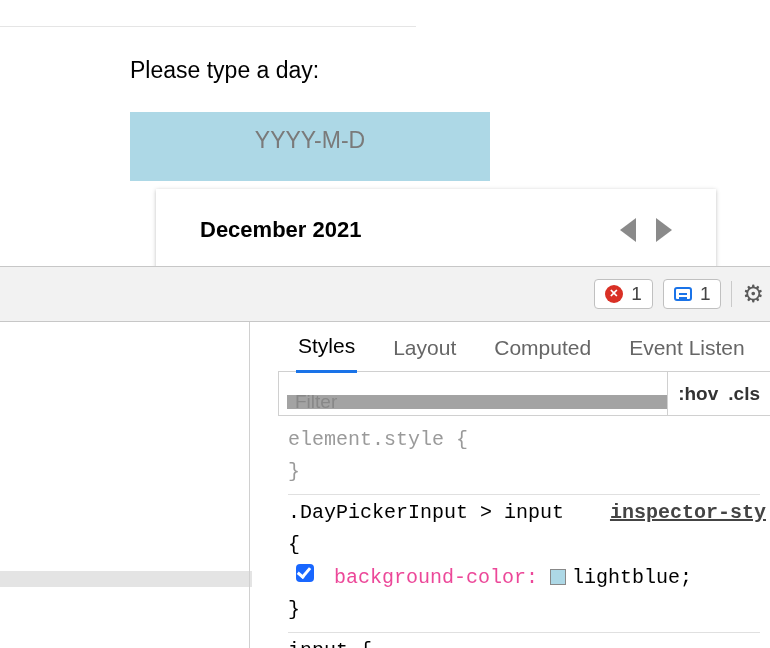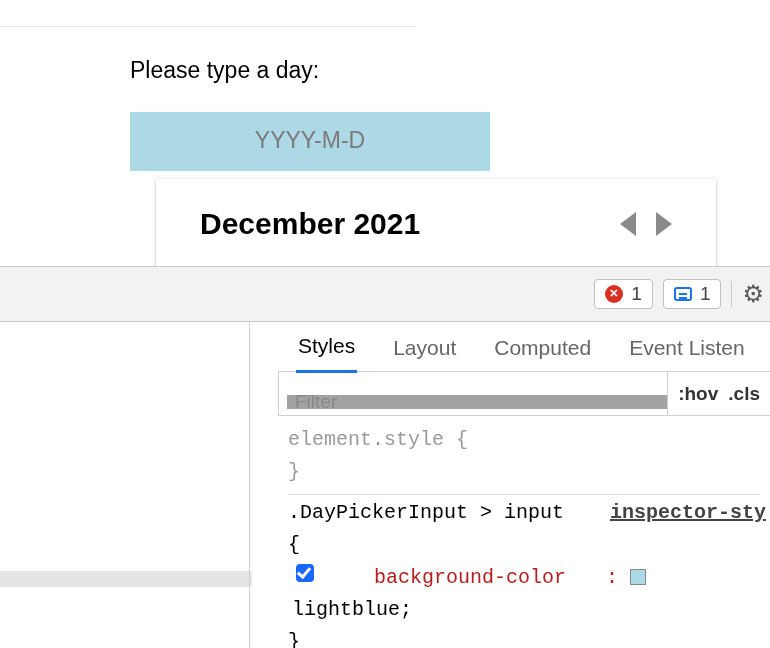--- a/index.html
+++ b/index.html
@@ -7,39 +7,39 @@
   body { background: #fff; width: 770px; height: 648px; overflow: hidden; color: #000; }
 
   
   .app-pane { padding: 26px 0 0 0; }
   .rule-top { height: 1px; background: #e5e5e5; margin: 0 0 30px 0; width: 54%; }
   .form-wrap { margin-left: 130px; }
   .prompt { font-size: 23px; margin: 0 0 28px 0; font-weight: 400; }
   .date-input {
     display: inline-block;
     width: 360px;
-    height: 59px;
+    height: 69px;
     background: lightblue;
     text-align: center;
     color: #7a7a7a;
     font-size: 23px;
     line-height: 56px;
     border: none;
     outline: none;
   }
   .picker {
     margin: 8px 0 0 26px;
     width: 560px;
     background: #fff;
     box-shadow: 0 1px 4px rgba(0,0,0,0.25);
     padding: 28px 44px;
     overflow: hidden;
   }
   .picker-head { display: flex; align-items: center; justify-content: space-between; }
-  .picker-title { font-size: 30px; font-weight: 700; }
+  .picker-title { font-size: 22px; font-weight: 700; }
   .picker-nav { display: flex; gap: 20px; color: #8a8a8a; font-size: 22px; }
   .picker-nav .tri { cursor: pointer; }
   .tri-left { width: 0; height: 0; border-top: 12px solid transparent; border-bottom: 12px solid transparent; border-right: 16px solid #8a8a8a; }
   .tri-right { width: 0; height: 0; border-top: 12px solid transparent; border-bottom: 12px solid transparent; border-left: 16px solid #8a8a8a; }
 
   
   .left-sliver { position: absolute; left: 0; top: 571px; width: 252px; height: 16px; background: #e4e4e4; }
 
   
   .dt {
@@ -83,21 +83,21 @@
   .filter-input { flex: 1; border: 1px solid #d0d0d0; border-top: none; border-right: none; border-left: none; border-bottom: none; margin: 23px 0 6px 8px; padding: 0 8px; font-size: 19px; background: #a3a3a3; outline: none; color:#333; }
   .filter-input::placeholder { color: #888; }
   .filter-box { border: 1px solid #d0d0d0; border-top: none; border-bottom: none; }
   .toggle-group { display: flex; align-items: center; gap: 10px; padding: 0 10px; color: #333; font-weight: 600; white-space: nowrap; }
   .toggle-item { cursor: pointer; }
 
   .rules { padding: 6px 10px 0 10px; font-family: Menlo, Consolas, "Courier New", monospace; font-size: 20px; line-height: 1.6; color: #000; }
   .rules .block { border-bottom: 1px solid #e0e0e0; padding: 2px 0 6px 0; }
   .rules .sel-gray { color: #9a9a9a; }
   .rules .link { text-decoration: underline; color: #444; float: right; margin-right: -6px; font-weight: bold; }
-  .rules .prop { color: #b91c1c; margin-left: 40px; }
+  .rules .prop { color: #ec4899; }
   .rules .valtext { color: #000; }
   .rules .swatch { display: inline-block; width: 16px; height: 16px; border: 1px solid #888; background: lightblue; vertical-align: -2px; margin-right: 6px; }
   .chk { appearance: none; width: 18px; height: 18px; border-radius: 4px; background: #1967ff; position: relative; vertical-align: -2px; margin-right: 8px; cursor: pointer; }
   .chk::after { content: ""; position: absolute; left: 4px; top: 1px; width: 5px; height: 10px; border: solid #fff; border-width: 0 3px 3px 0; transform: rotate(40deg); }
   .indent { padding-left: 4px; }
 </style>
 </head>
 <body>
 
 <div class="app-pane">

